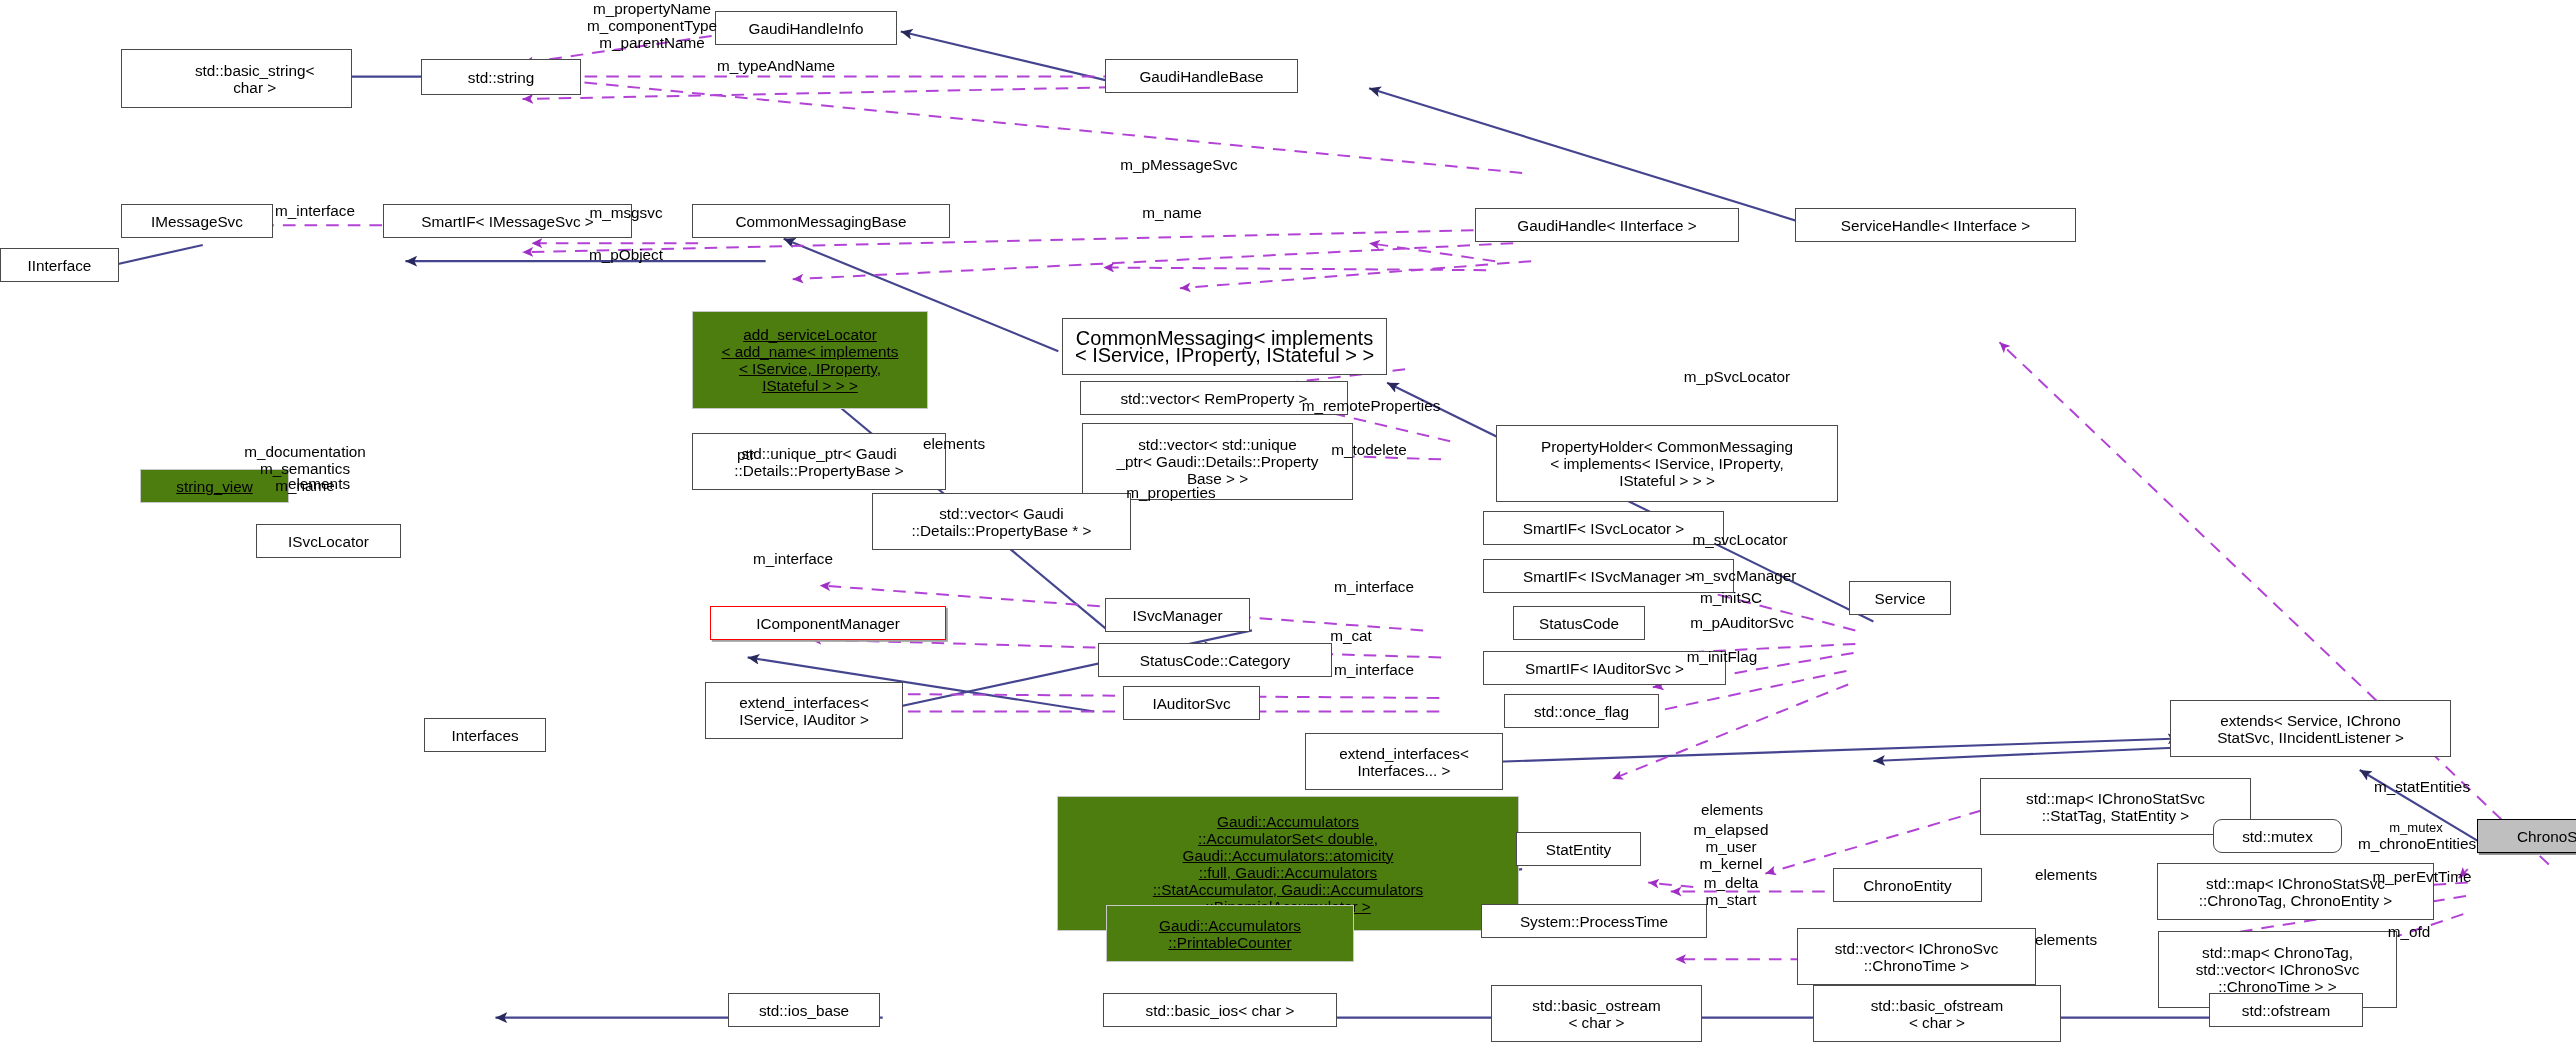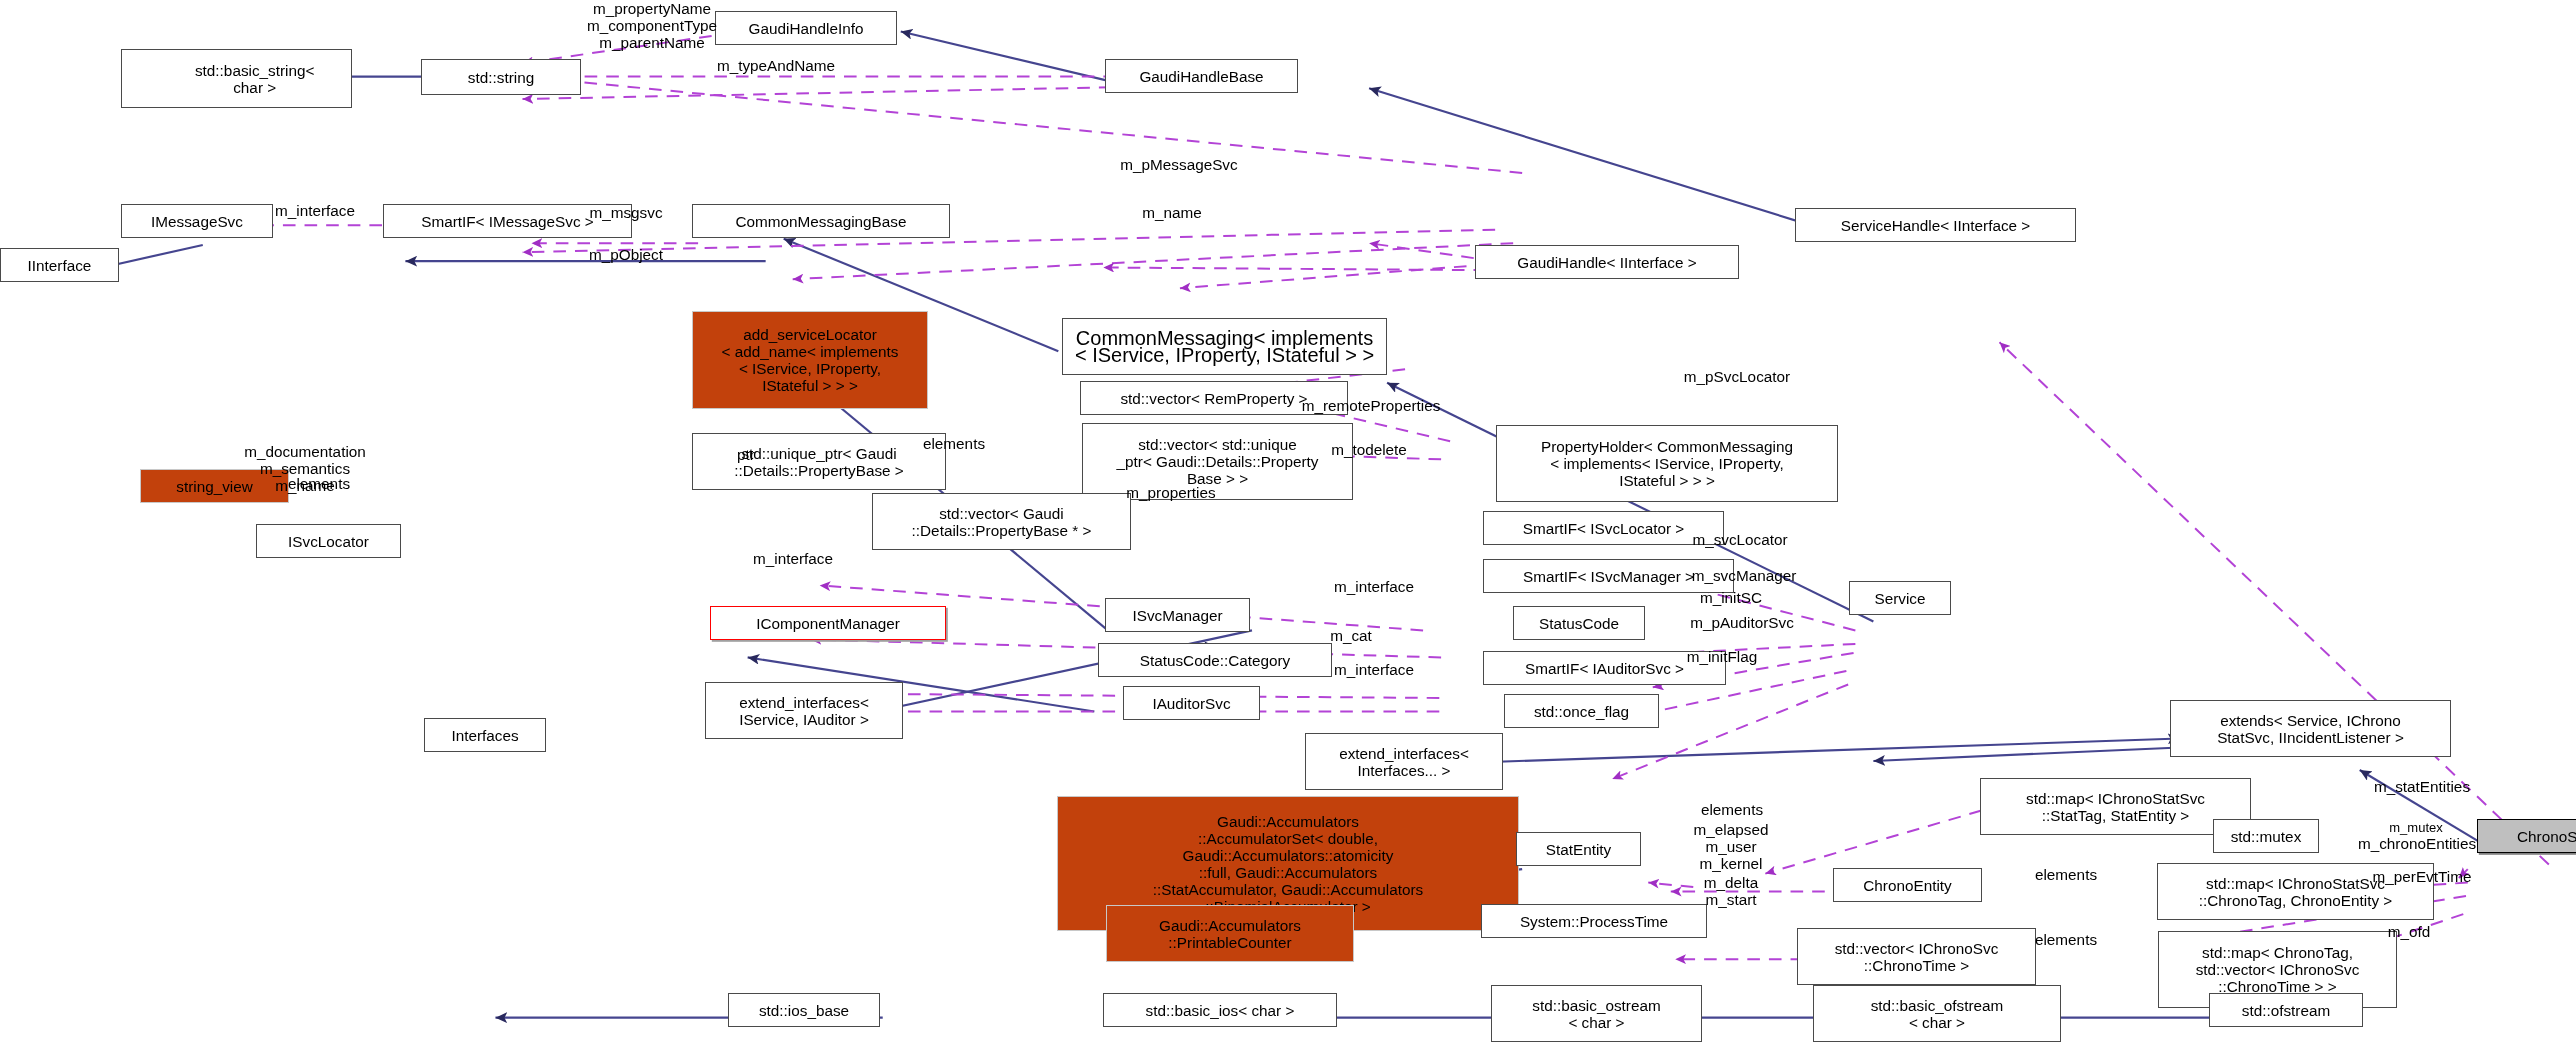--- a/index.html
+++ b/index.html
@@ -20,21 +20,21 @@
     display:flex;align-items:center;justify-content:center;
     text-align:center;
     font-size:11.7px;
     line-height:12.6px;
     color:#000000;
     white-space:pre-line;
     padding:0.9px 3.6px;
   }
   .node.thick{border:1.8px solid #4a4a4a;box-shadow:none;}
   .node.red{border:0.9px solid #ff0000;box-shadow:1.8px 1.8px 0 0 #a0a0a0;}
-  .node.grey{border:0.9px solid #c8c8c8;box-shadow:none;background:#c2410c;}
+  .node.grey{border:0.9px solid #c8c8c8;box-shadow:none;background:#4d7c0f;text-decoration:underline;}
   .node.current{background:#bfbfbf;border:0.9px solid #000000;box-shadow:1.8px 1.8px 0 0 #808080;}
   .elabel{
     position:absolute;
     font-size:11.7px;
     line-height:12.6px;
     color:#000000;
     white-space:pre-line;
     text-align:center;
     transform:translateX(-50%);
     pointer-events:none;
@@ -116,21 +116,21 @@
   </svg>
 <div class="node thick" style="left: 121px; top: 49px; width: 231px; min-height: 59px; font-size: 15.3px; line-height: 17px; padding-left: 40px;">std::basic_string&lt;
 char &gt;</div>
     <div class="node thick" style="left: 421px; top: 59px; width: 160px; min-height: 36px; font-size: 15.3px; line-height: 17px;">std::string</div>
     <div class="node thick" style="left: 715px; top: 11.4px; width: 182px; min-height: 34px; font-size: 15.3px; line-height: 17px;">GaudiHandleInfo</div>
     <div class="node thick" style="left: 1105px; top: 59px; width: 193px; min-height: 34px; font-size: 15.3px; line-height: 17px;">GaudiHandleBase</div>
     <div class="node thick" style="left: 121px; top: 204px; width: 152px; min-height: 34px; font-size: 15.3px; line-height: 17px;">IMessageSvc</div>
     <div class="node thick" style="left: 0px; top: 248px; width: 119px; min-height: 34px; font-size: 15.3px; line-height: 17px;">IInterface</div>
     <div class="node thick" style="left: 383px; top: 204px; width: 249px; min-height: 34px; font-size: 15.3px; line-height: 17px;">SmartIF&lt; IMessageSvc &gt;</div>
     <div class="node thick" style="left: 692px; top: 204px; width: 258px; min-height: 34px; font-size: 15.3px; line-height: 17px;">CommonMessagingBase</div>
-    <div class="node thick" style="left: 1475px; top: 208px; width: 264px; min-height: 34px; font-size: 15.3px; line-height: 17px; margin-top: 37px;">GaudiHandle&lt; IInterface &gt;</div>
+    <div class="node thick" style="left: 1475px; top: 208px; width: 264px; min-height: 34px; font-size: 15.3px; line-height: 17px;">GaudiHandle&lt; IInterface &gt;</div>
     <div class="node thick" style="left: 1795px; top: 208px; width: 281px; min-height: 34px; font-size: 15.3px; line-height: 17px;">ServiceHandle&lt; IInterface &gt;</div>
     <div class="node grey" style="left: 692px; top: 311px; width: 236px; min-height: 98px; font-size: 15.3px; line-height: 17px;">add_serviceLocator
 &lt; add_name&lt; implements
 &lt; IService, IProperty,
 IStateful &gt; &gt; &gt;</div>
     <div class="node thick" style="left: 1062px; top: 318px; width: 325px; min-height: 57px; font-size: 20px; line-height: 17px;">CommonMessaging&lt; implements
 &lt; IService, IProperty, IStateful &gt; &gt;</div>
     <div class="node thick" style="left: 1080px; top: 381px; width: 268px; min-height: 34px; font-size: 15.3px; line-height: 17px;">std::vector&lt; RemProperty &gt;</div>
     <div class="node grey" style="left: 140px; top: 469px; width: 149px; min-height: 34px; font-size: 15.3px; line-height: 17px;">string_view</div>
     <div class="node thick" style="left: 692px; top: 433px; width: 254px; min-height: 57px; font-size: 15.3px; line-height: 17px;">std::unique_ptr&lt; Gaudi
@@ -174,21 +174,21 @@
     <div class="node thick" style="left: 1833px; top: 868px; width: 149px; min-height: 34px; font-size: 15.3px; line-height: 17px;">ChronoEntity</div>
     <div class="node thick" style="left: 1797px; top: 928px; width: 239px; min-height: 57px; font-size: 15.3px; line-height: 17px;">std::vector&lt; IChronoSvc
 ::ChronoTime &gt;</div>
     <div class="node thick" style="left: 1980px; top: 778px; width: 271px; min-height: 57px; font-size: 15.3px; line-height: 17px;">std::map&lt; IChronoStatSvc
 ::StatTag, StatEntity &gt;</div>
     <div class="node thick" style="left: 2157px; top: 863px; width: 277px; min-height: 57px; font-size: 15.3px; line-height: 17px;">std::map&lt; IChronoStatSvc
 ::ChronoTag, ChronoEntity &gt;</div>
     <div class="node thick" style="left: 2158px; top: 931px; width: 239px; min-height: 77px; font-size: 15.3px; line-height: 17px;">std::map&lt; ChronoTag,
 std::vector&lt; IChronoSvc
 ::ChronoTime &gt; &gt;</div>
-    <div class="node thick" style="left: 2213px; top: 819px; width: 106px; min-height: 34px; font-size: 15.3px; line-height: 17px;">std::mutex</div>
+    <div class="node thick" style="left: 2213px; top: 819px; width: 129px; min-height: 34px; font-size: 15.3px; line-height: 17px; border-radius: 9px;">std::mutex</div>
     <div class="node thick" style="left: 728px; top: 993px; width: 152px; min-height: 34px; font-size: 15.3px; line-height: 17px;">std::ios_base</div>
     <div class="node thick" style="left: 1103px; top: 993px; width: 234px; min-height: 34px; font-size: 15.3px; line-height: 17px;">std::basic_ios&lt; char &gt;</div>
     <div class="node thick" style="left: 1491px; top: 985px; width: 211px; min-height: 57px; font-size: 15.3px; line-height: 17px;">std::basic_ostream
 &lt; char &gt;</div>
     <div class="node thick" style="left: 1813px; top: 985px; width: 248px; min-height: 57px; font-size: 15.3px; line-height: 17px;">std::basic_ofstream
 &lt; char &gt;</div>
     <div class="node thick" style="left: 2209px; top: 993px; width: 154px; min-height: 34px; font-size: 15.3px; line-height: 17px;">std::ofstream</div>
     <div class="node current" style="left: 2477px; top: 819px; width: 183px; min-height: 34px; font-size: 15.3px; line-height: 17px;">ChronoStatSvc</div>
     <div class="elabel" style="left: 652px; top: 0px; font-size: 15.3px; line-height: 17px;">m_propertyName
 m_componentType

